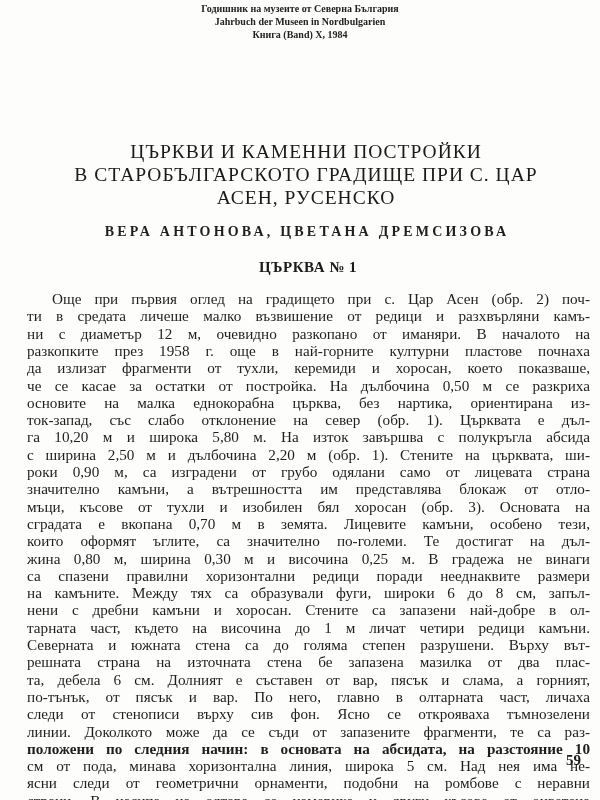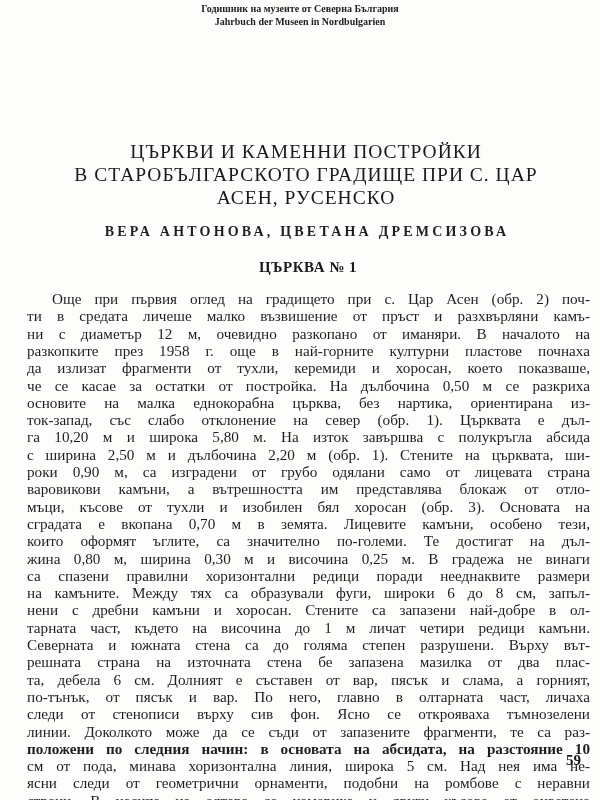--- a/index.html
+++ b/index.html
@@ -100,45 +100,46 @@
     }
   </style>
 </head>
 <body>
 
 <div class="page">
 
   <div class="journal-header">
     <div>Годишник на музеите от Северна България</div>
     <div>Jahrbuch der Museen in Nordbulgarien</div>
+    <div>Книга (Band) X, 1984</div>
   </div>
 
   <div class="article-title">
     <div>ЦЪРКВИ И КАМЕННИ ПОСТРОЙКИ</div>
     <div>В СТАРОБЪЛГАРСКОТО ГРАДИЩЕ ПРИ С. ЦАР</div>
     <div>АСЕН, РУСЕНСКО</div>
   </div>
 
   <div class="authors">ВЕРА АНТОНОВА, ЦВЕТАНА ДРЕМСИЗОВА</div>
 
   <div class="section-title">ЦЪРКВА № 1</div>
 
   <div class="body-text">
     <div class="line indent" style="top:0px">Още при първия оглед на градището при с. Цар Асен (обр. 2) поч-</div>
-    <div class="line" style="top:17.3px">ти в средата личеше малко възвишение от пръст и разхвърляни камъ-</div>
+    <div class="line" style="top:17.3px">ти в средата личеше малко възвишение от редици и разхвърляни камъ-</div>
     <div class="line" style="top:34.6px">ни с диаметър 12 м, очевидно разкопано от иманяри. В началото на</div>
     <div class="line" style="top:51.9px">разкопките през 1958 г. още в най-горните културни пластове почнаха</div>
     <div class="line" style="top:69.2px">да излизат фрагменти от тухли, керемиди и хоросан, което показваше,</div>
     <div class="line" style="top:86.5px">че се касае за остатки от постройка. На дълбочина 0,50 м се разкриха</div>
     <div class="line" style="top:103.8px">основите на малка еднокорабна църква, без нартика, ориентирана из-</div>
     <div class="line" style="top:121.1px">ток-запад, със слабо отклонение на север (обр. 1). Църквата е дъл-</div>
     <div class="line" style="top:138.4px">га 10,20 м и широка 5,80 м. На изток завършва с полукръгла абсида</div>
     <div class="line" style="top:155.7px">с ширина 2,50 м и дълбочина 2,20 м (обр. 1). Стените на църквата, ши-</div>
     <div class="line" style="top:173.0px">роки 0,90 м, са изградени от грубо одялани само от лицевата страна</div>
-    <div class="line" style="top:190.3px">варовикови камъни, а вътрешността им представлява блокаж от отло-</div>
+    <div class="line" style="top:190.3px">значително камъни, а вътрешността им представлява блокаж от отло-</div>
     <div class="line" style="top:207.6px">мъци, късове от тухли и изобилен бял хоросан (обр. 3). Основата на</div>
     <div class="line" style="top:224.9px">сградата е вкопана 0,70 м в земята. Лицевите камъни, особено тези,</div>
     <div class="line" style="top:242.2px">които оформят ъглите, са значително по-големи. Те достигат на дъл-</div>
     <div class="line" style="top:259.5px">жина 0,80 м, ширина 0,30 м и височина 0,25 м. В градежа не винаги</div>
     <div class="line" style="top:276.8px">са спазени правилни хоризонтални редици поради нееднаквите размери</div>
     <div class="line" style="top:294.1px">на камъните. Между тях са образували фуги, широки 6 до 8 см, запъл-</div>
     <div class="line" style="top:311.4px">нени с дребни камъни и хоросан. Стените са запазени най-добре в ол-</div>
     <div class="line" style="top:328.7px">тарната част, където на височина до 1 м личат четири редици камъни.</div>
     <div class="line" style="top:346.0px">Северната и южната стена са до голяма степен разрушени. Върху вът-</div>
     <div class="line" style="top:363.3px">решната страна на източната стена бе запазена мазилка от два плас-</div>

